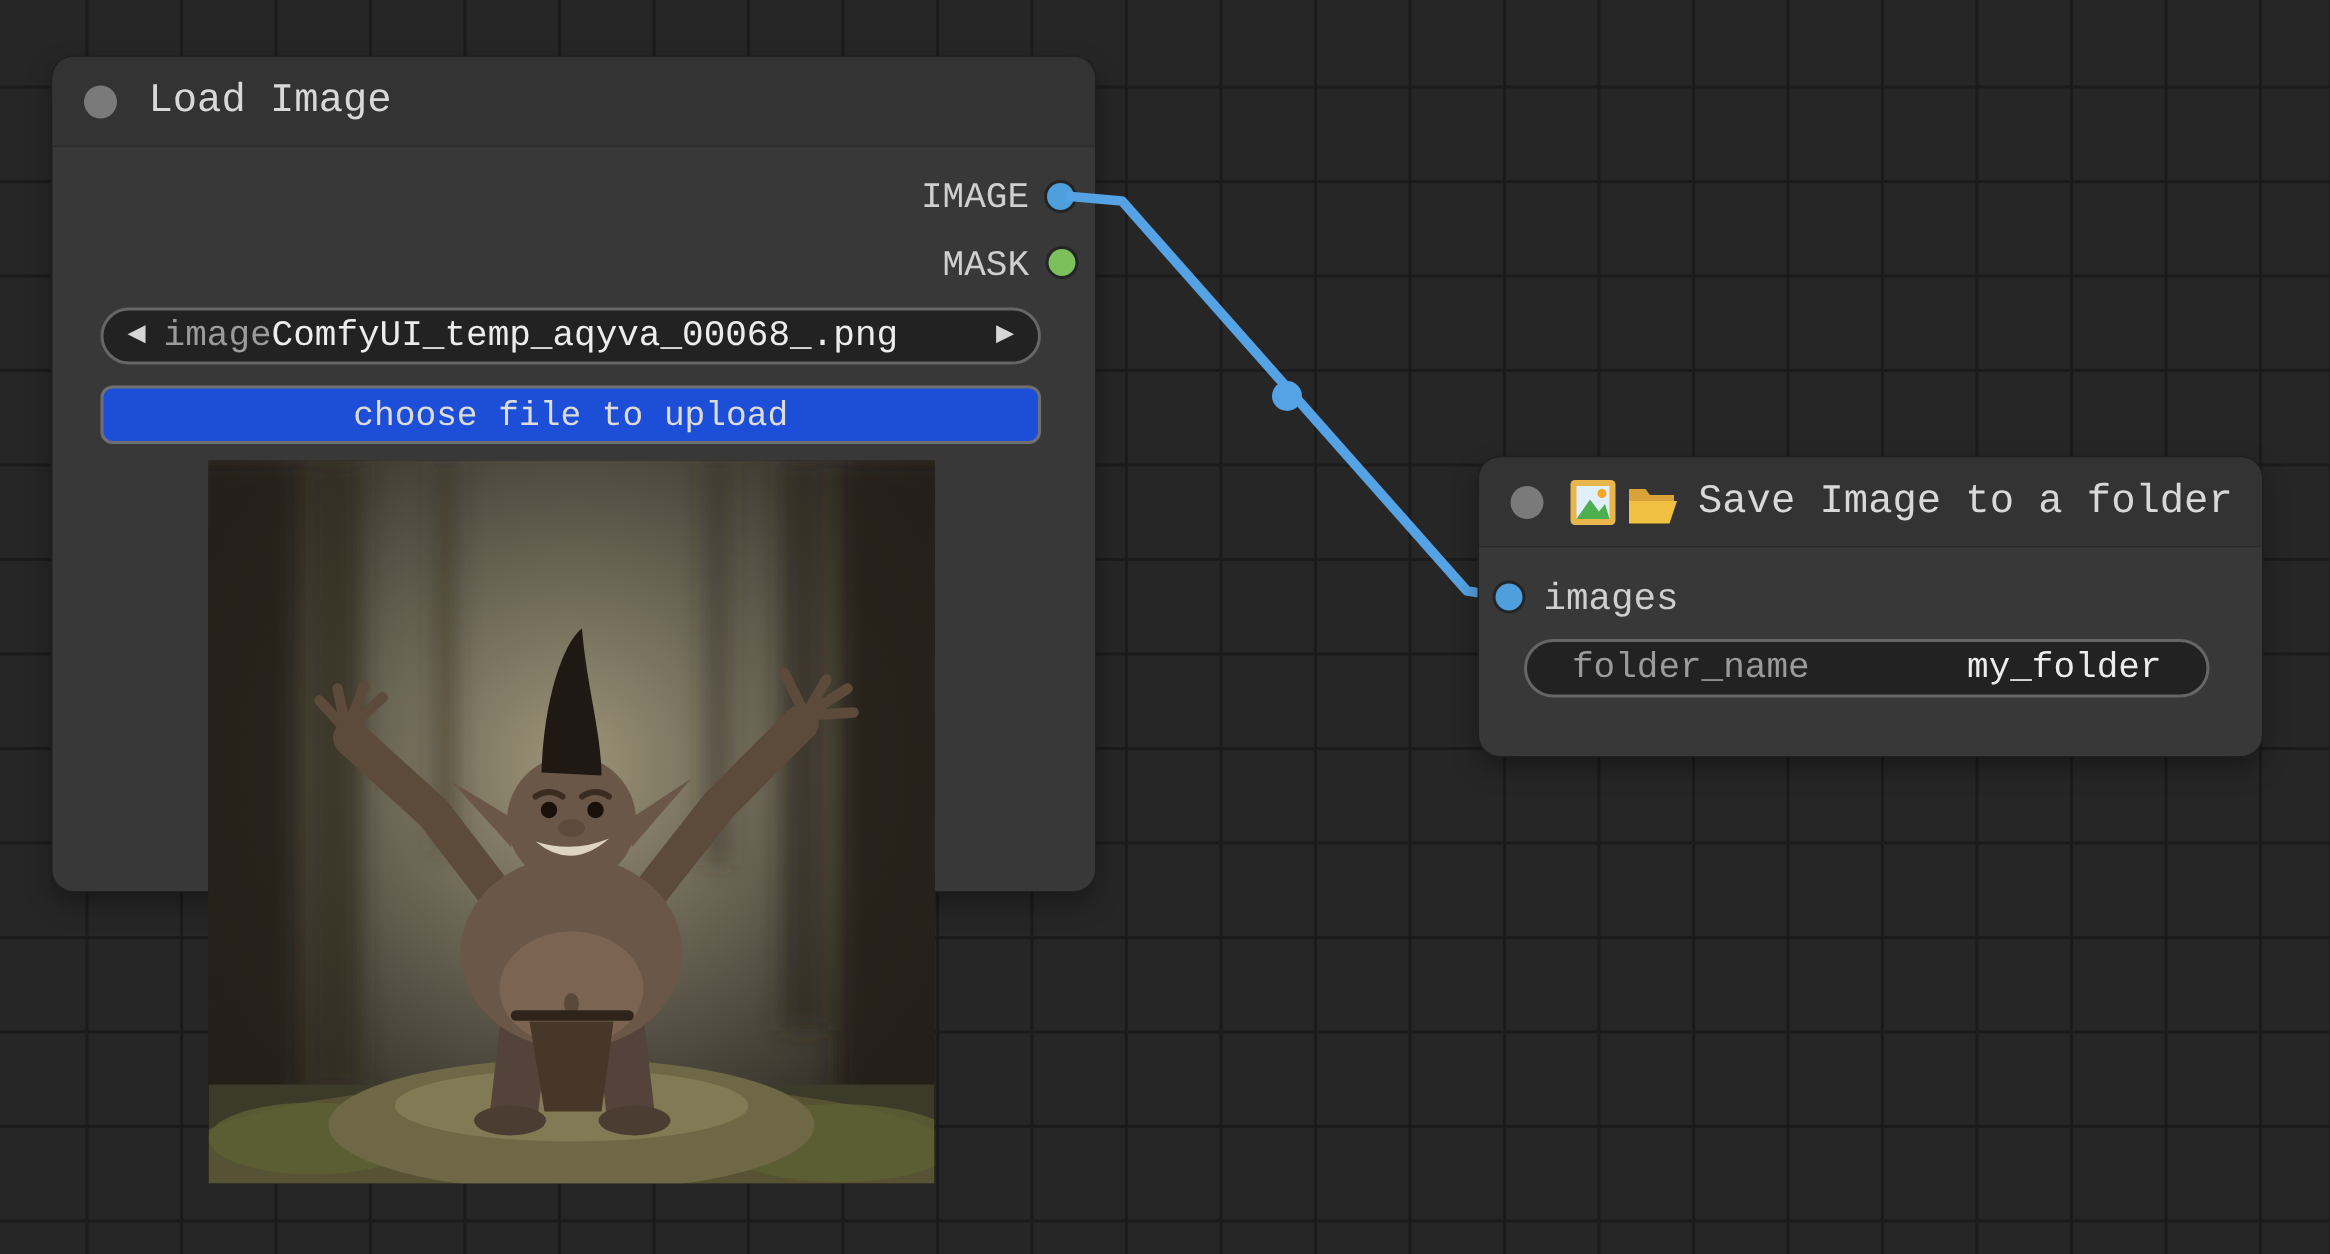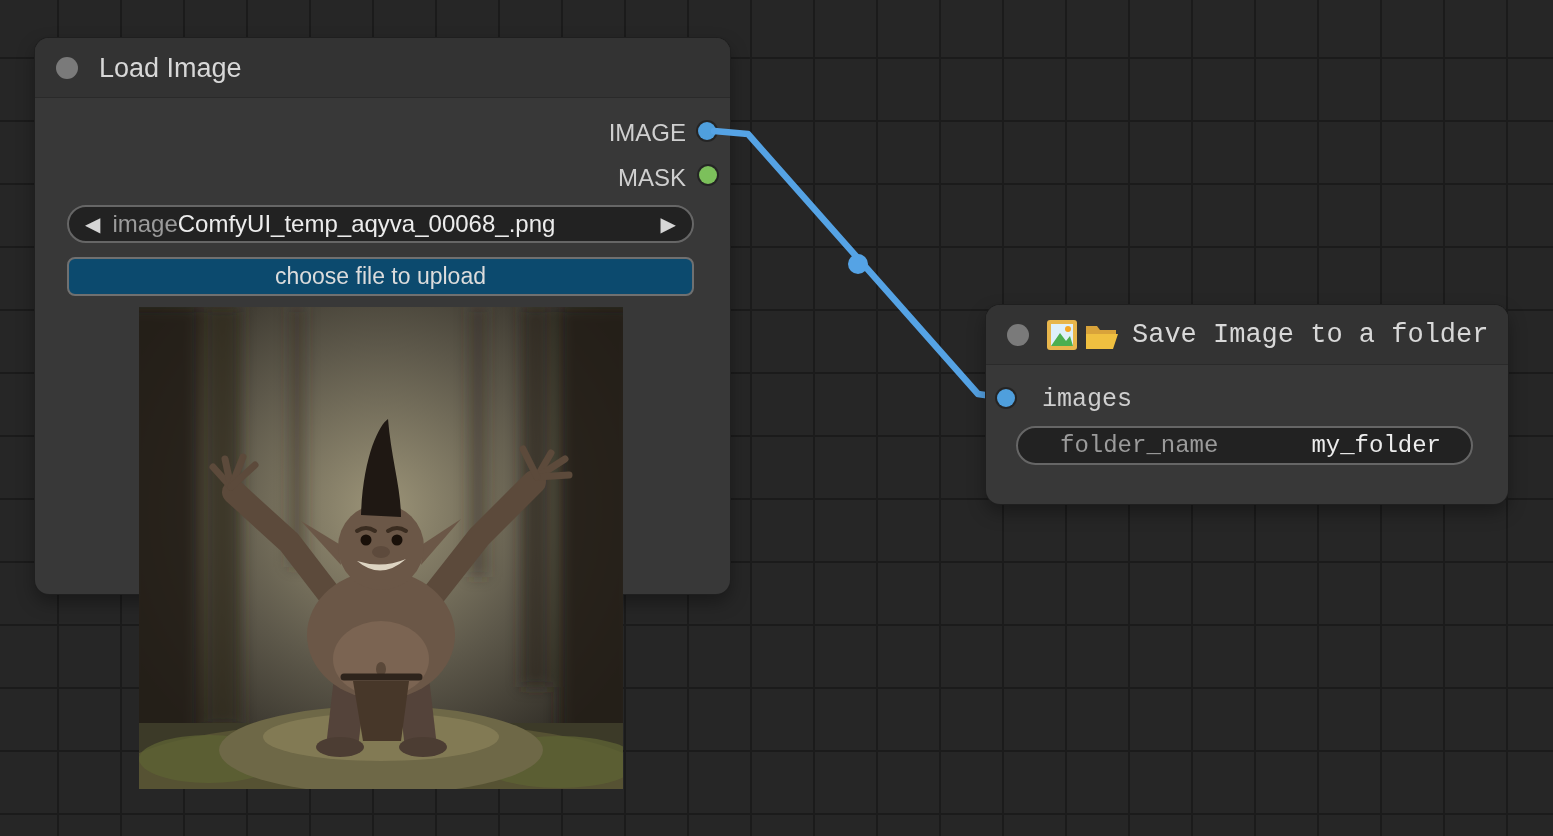--- a/index.html
+++ b/index.html
@@ -47,53 +47,53 @@
   .slot-dot.blue  { background:#4f9fdd; }
   .slot-dot.green { background:#7cc05b; }
   .slot-label { position:absolute; font-size:24px; color:#cfcfcf; white-space:nowrap; }
 
   
   .pill {
     position:absolute; background:#222222; border:2px solid #666666;
     border-radius:20px; display:flex; align-items:center;
     color:#ececec; font-size:24px;
   }
-  .widget-label { color:#9b9b9b;margin-left:12px; }
+  .widget-label { color:#9b9b9b; }
   .widget-value { color:#ececec; }
   .combo-arrow { color:#d6d6d6; font-size:20px; line-height:1; cursor:pointer; }
 
   .button-widget {
-    position:absolute; background:#0c4a6e; border:2px solid #707070;
+    position:absolute; background:#1d4ed8; border:2px solid #707070;
     border-radius:8px; display:flex; align-items:center; justify-content:center;
     color:#dcdcdc; font-size:23px; cursor:pointer;
   }
 
   
-  .node-load { left:35px; top:38px; width:695px; height:556px; }
+  .node-load { left:35px; top:38px; width:695px; height:556px;font-family:Liberation Mono, monospace; }
   .node-load .title-text { left:64px; }
   .li-out-image-label { right:44px; top:81px; }
   .li-out-image-dot   { left:663px; top:84px; }
   .li-out-mask-label  { right:44px; top:126px;text-align:right; }
   .li-out-mask-dot    { left:664px; top:128px; }
   .li-combo { left:32px; top:167px; width:627px; height:38px; padding:0 16px; }
   .li-combo .widget-label { margin-left:12px; }
   .li-combo .widget-value { flex:1; text-align:left; }
   .li-upload { left:32px; top:219px; width:627px; height:39px; }
   .li-preview {
     position:absolute; left:104px; top:269px; width:484px; height:482px;
     overflow:hidden; background:#35322a;
   }
 
   
   .node-save { left:986px; top:305px; width:522px; height:199px;font-family:Liberation Mono, monospace; }
   .node-save .title-text { left:146px; }
   .sv-pic-icon    { position:absolute; left:60px; top:14px; width:32px; height:32px; }
   .sv-folder-icon { position:absolute; left:98px; top:17px; width:36px; height:28px; }
   .sv-in-dot   { left:11px; top:84px; }
-  .sv-in-label { left:56px; top:80px; font-size:25px; }
+  .sv-in-label { left:43px; top:80px; font-size:25px; }
   .sv-widget { left:30px; top:121px; width:457px; height:39px; padding:0 30px; justify-content:space-between; }
 
   
   .link-layer { position:absolute; left:0; top:0; width:1553px; height:836px; pointer-events:none; }
 </style>
 </head>
 <body>
 
 <div class="canvas">
 

